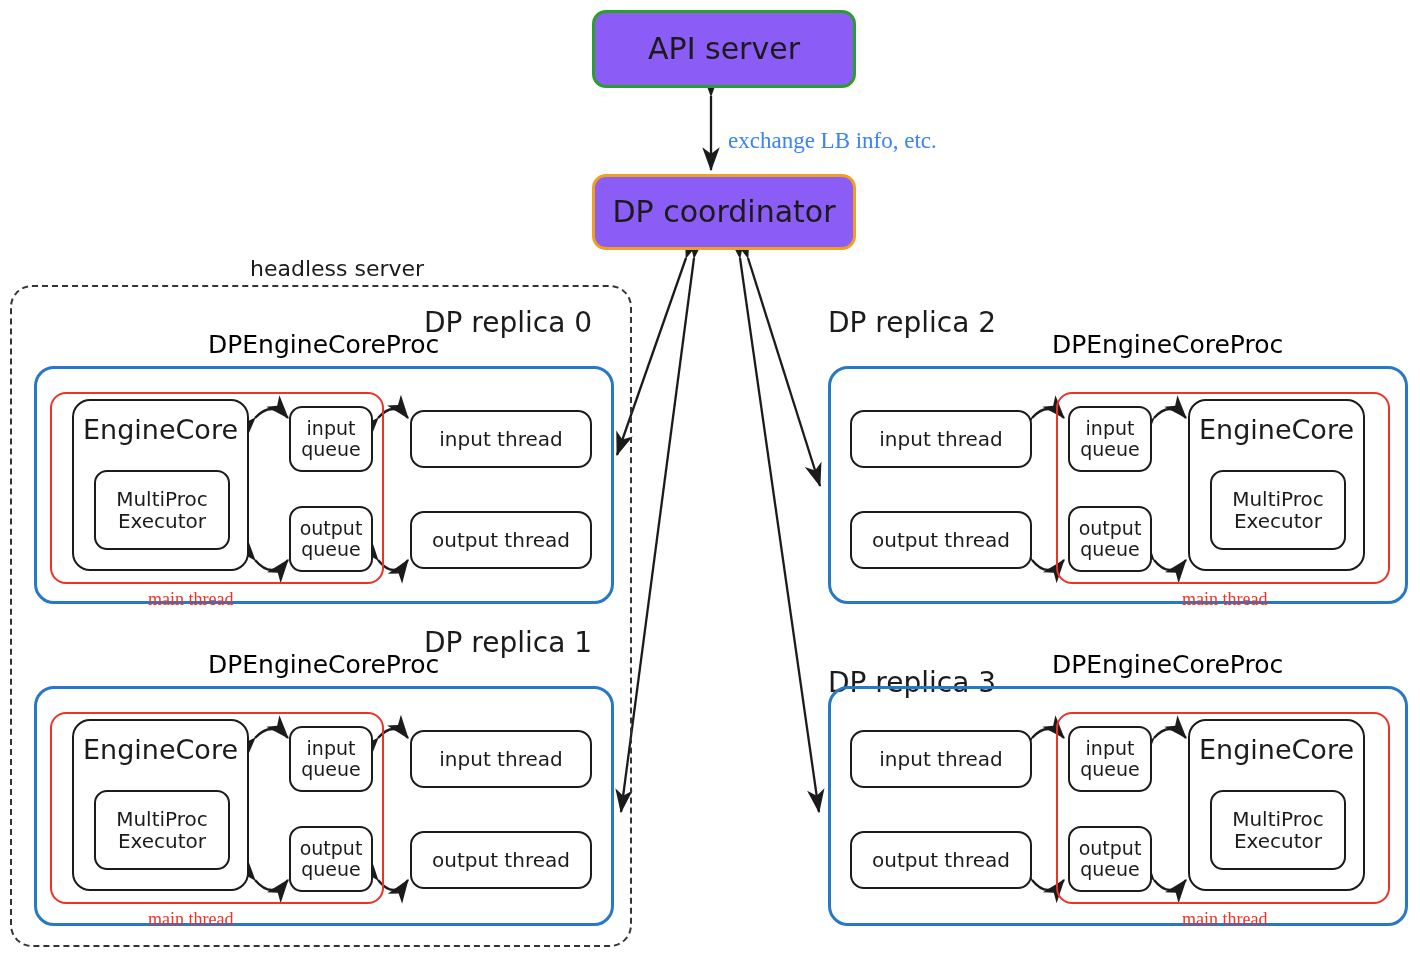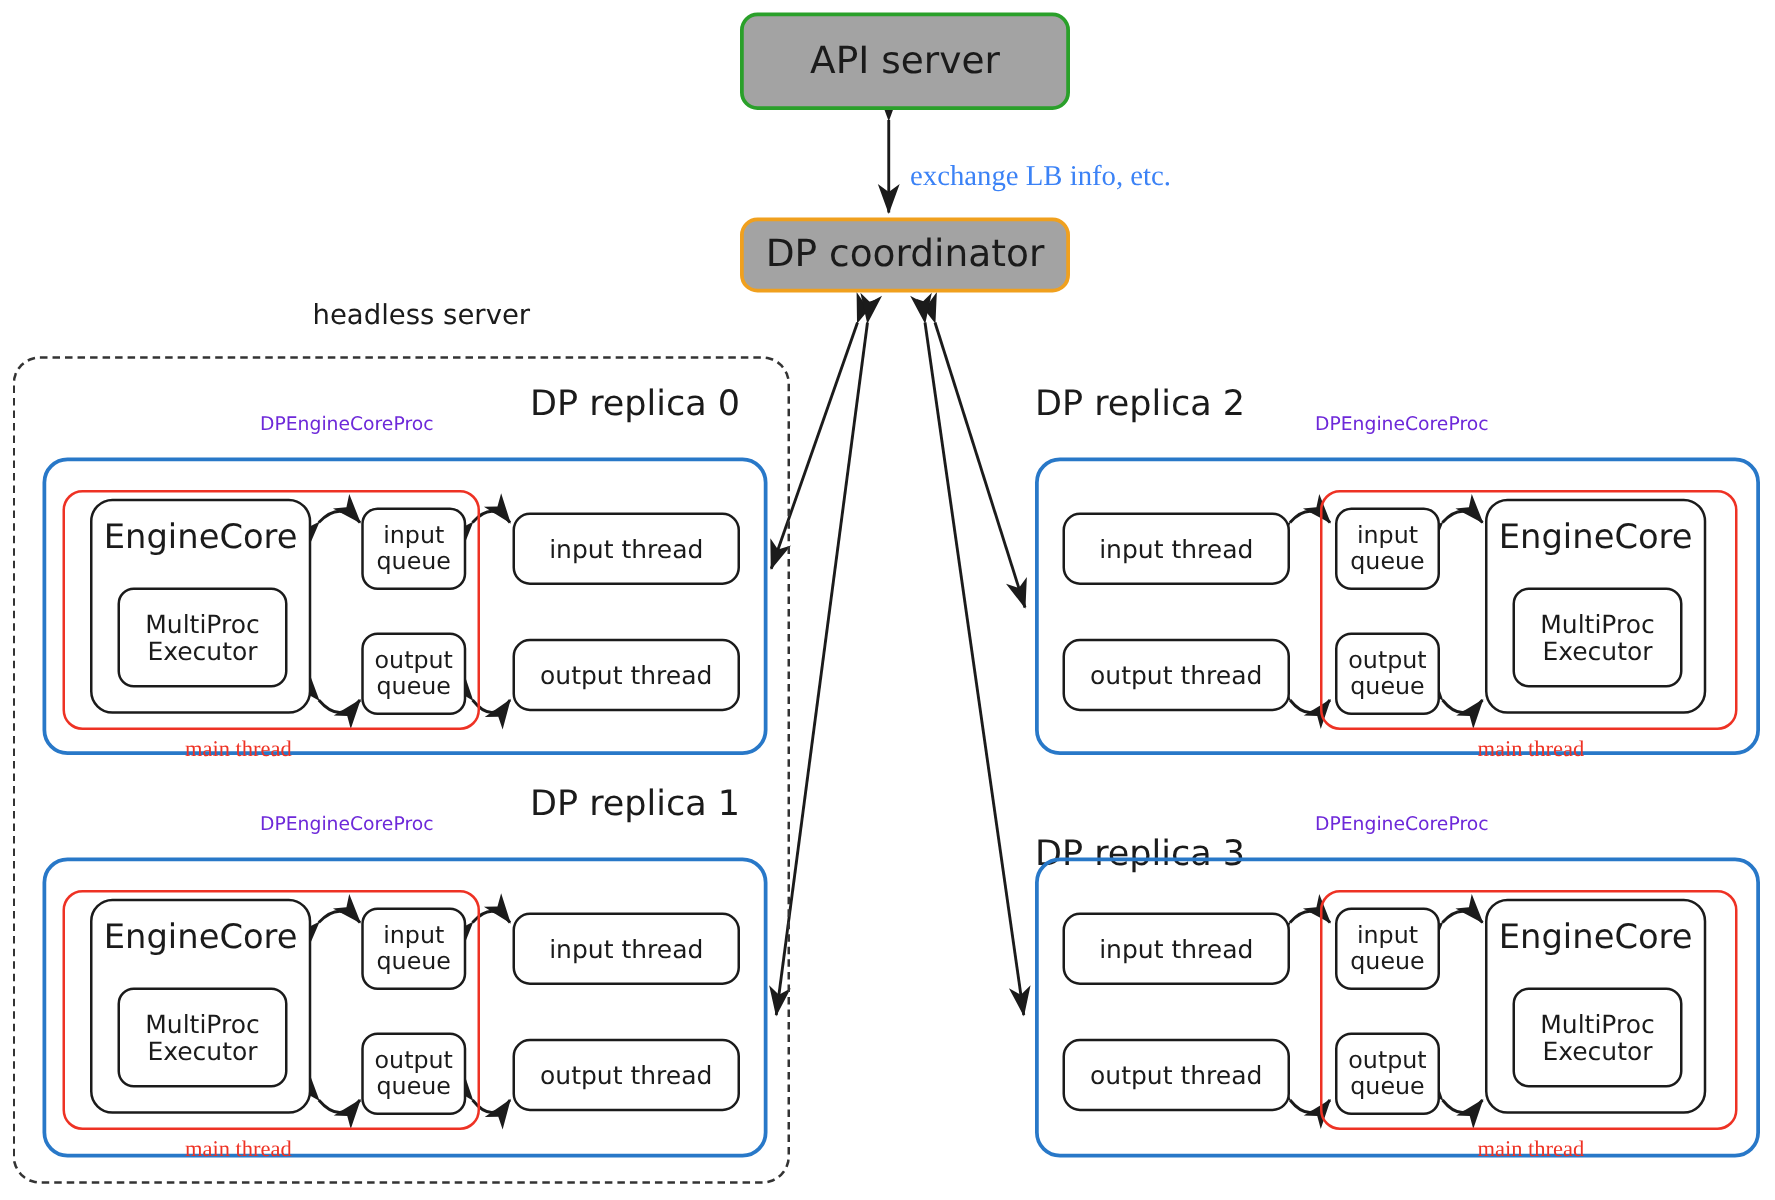--- a/index.html
+++ b/index.html
@@ -12,21 +12,21 @@
   }
   #stage{position:absolute;left:0;top:0;width:1420px;height:960px;}
   svg.layer{position:absolute;left:0;top:0;width:1420px;height:960px;overflow:visible;}
 
   
   .node{
     position:absolute;
     box-sizing:border-box;
     display:flex;align-items:center;justify-content:center;
     text-align:center;
-    background:#a3a3a3;
+    background:#8b5cf6;
     border-style:solid;
     line-height:1.12;
     color:#1b1b1b;
   }
   .node span{display:block;}
 
   .top-node{border-width:3px;border-radius:14px;font-size:30px;}
   .api{border-color:#2aa02a;}
   .coord{border-color:#f0a01e;}
 
@@ -47,21 +47,21 @@
   .frame-dashed{
     border:2.2px dashed #333333;border-radius:22px;
   }
   .frame-blue{border:3px solid #2878c8;border-radius:20px;}
   .frame-red{border:2.2px solid #ee3224;border-radius:16px;}
 
   
   .label{position:absolute;white-space:nowrap;color:#1b1b1b;}
   .label-title{font-size:28px;}
   .label-headless{font-size:22px;}
-  .label-proc{font-size:15px;color:#6d28d9;text-align:right;}
+  .label-proc{font-size:25px;color:#000000;text-align:right;}
   .label-main{font-size:18px;color:#ee3224;font-family:Liberation Serif, serif;}
   .label-edge{font-size:23px;color:#3b82f6;font-family:Liberation Serif, serif;}
 
   .arrow-path{fill:none;stroke:#1b1b1b;stroke-width:2.3px;}
   .arrow-head{fill:#1b1b1b;stroke:none;}
 </style>
 </head>
 <body>
 
 <div id="stage">
@@ -122,27 +122,27 @@
       <path class="arrow-path" d="M1154,738 Q1170,720 1186,738" marker-start="url(#ahr)" marker-end="url(#ah)"></path>
       <path class="arrow-path" d="M1032,880 Q1048,900 1064,880" marker-start="url(#ahr)" marker-end="url(#ah)"></path>
       <path class="arrow-path" d="M1154,880 Q1170,900 1186,880" marker-start="url(#ahr)" marker-end="url(#ah)"></path>
     </g>
   </svg>
 
   <div class="node top-node api" style="left:592px;top:10px;width:264px;height:78px;">
     <span>API server</span>
   </div>
 
-  <div class="node top-node coord" style="left:592px;top:174px;width:264px;height:60px;">
+  <div class="node top-node coord" style="left:592px;top:174px;width:264px;height:76px;">
     <span>DP coordinator</span>
   </div>
 
   <div class="label label-edge" style="left:728px;top:128px;">exchange LB info, etc.</div>
 
-  <div class="label label-headless" style="left:250px;top:240px;">headless server</div>
+  <div class="label label-headless" style="left:250px;top:256px;">headless server</div>
 
   <div class="frame frame-dashed" style="left:10px;top:285px;width:622px;height:662px;"></div>
 
   <div>
     <div class="label label-title" style="left:424px;top:306px;">DP replica 0</div>
     <div class="label label-proc" style="left:208px;top:330px;">DPEngineCoreProc</div>
 
     <div class="frame frame-blue" style="left:34px;top:366px;width:580px;height:238px;"></div>
     <div class="frame frame-red" style="left:50px;top:392px;width:334px;height:192px;"></div>
     <div class="label label-main" style="left:148px;top:589px;">main thread</div>

